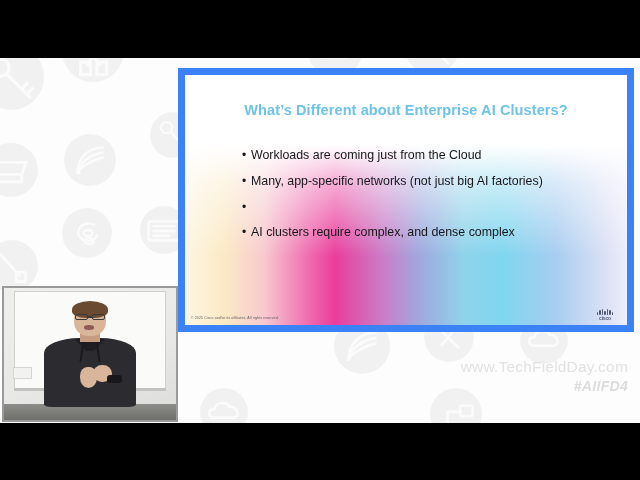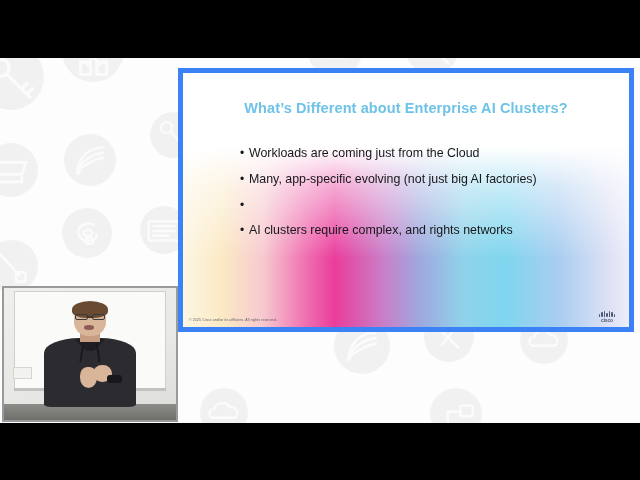--- a/index.html
+++ b/index.html
@@ -22,21 +22,21 @@
   }
 
   
   .wm { position:absolute; border-radius:50%; background:#f0f0f0; opacity:.85; }
   .wm svg { width:100%; height:100%; display:block; }
   .wm svg * { stroke:#fbfbfb; fill:none; stroke-width:5; }
 
   
   #slide {
     position:absolute; left:178px; top:10px; width:456px; height:264px;
-    border:5px solid #3b82f6;
+    border:7px solid #3b82f6;
     background:#ffffff;
     overflow:hidden;
   }
   #slide-inner { position:absolute; inset:0; }
 
   
   .grad {
     position:absolute; left:0; right:0; bottom:0; height:180px;
     background:
       linear-gradient(to bottom, rgba(255,255,255,1) 0%, rgba(255,255,255,.55) 22%, rgba(255,255,255,0) 62%),
@@ -231,48 +231,52 @@
 
         <div class="slide-title">What’s Different about Enterprise AI Clusters?</div>
 
         <div class="bullets">
           <div class="bullet">
             <span class="dot">•</span>
             <span>Workloads are coming just from the Cloud</span>
           </div>
           <div class="bullet">
             <span class="dot">•</span>
-            <span>Many, app-specific evolving (not just big AI factories)</span>
+            <span>Many, app-specific networks (not just big AI factories)</span>
           </div>
           <div class="bullet">
             <span class="dot">•</span>
           </div>
           <div class="bullet">
             <span class="dot">•</span>
-            <span>AI clusters require complex, and rights networks</span>
+            <span>AI clusters require complex, and dense complex</span>
           </div>
         </div>
 
         <div class="slide-footer">© 2025 Cisco and/or its affiliates. All rights reserved.</div>
 
         <div class="cisco-logo">
           <div class="cisco-bars">
             <i></i>
               <i></i>
               <i></i>
               <i></i>
               <i></i>
               <i></i>
               <i></i>
           </div>
           <div class="cisco-word">cisco</div>
         </div>
       </div>
     </div>
 
+    <div class="tfd">
+      <div class="tfd-url">www.TechFieldDay.com</div>
+      <div class="tfd-tag">#AIIFD4</div>
+    </div>
 
     <div id="cam">
       <div class="cam-wall"></div>
       <div class="cam-board"></div>
       <div class="cam-board-rail"></div>
       <div class="cam-sw"></div>
       <div class="cam-desk"></div>
 
       <div class="p-body"></div>
       <div class="p-collar"></div>

